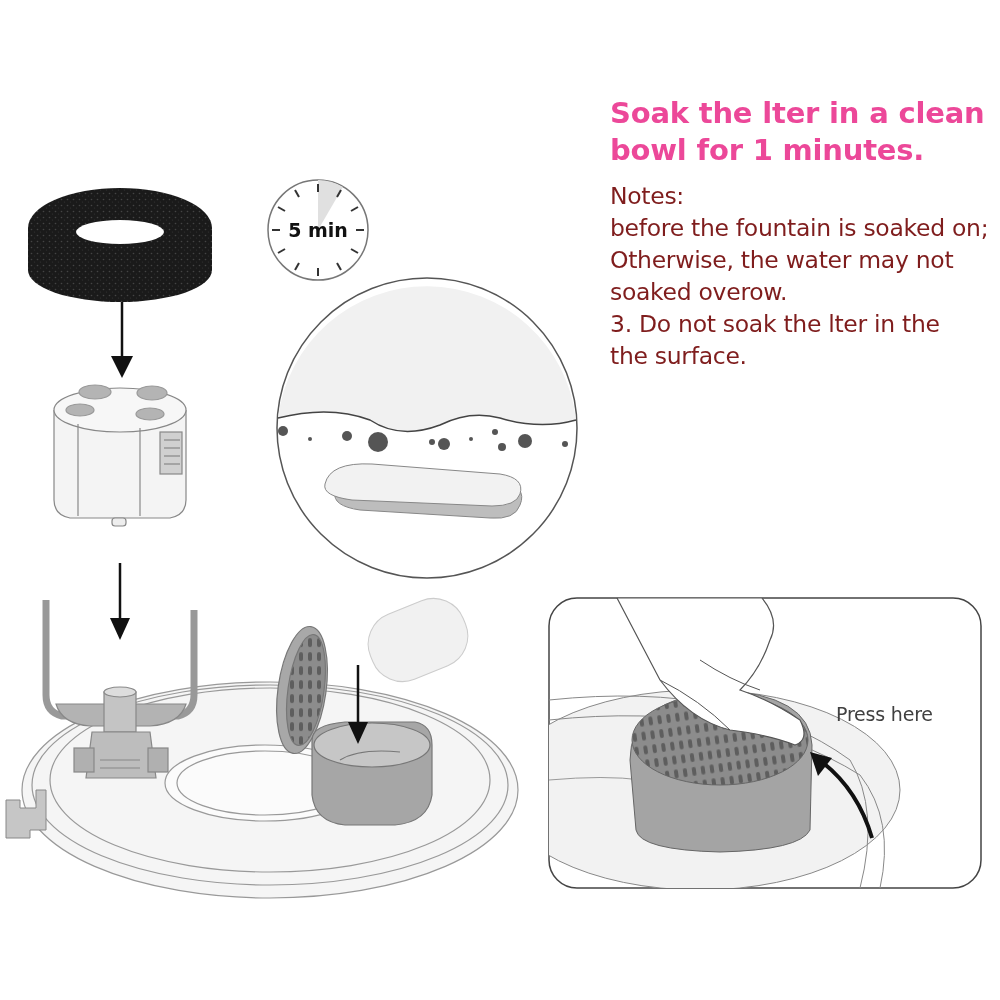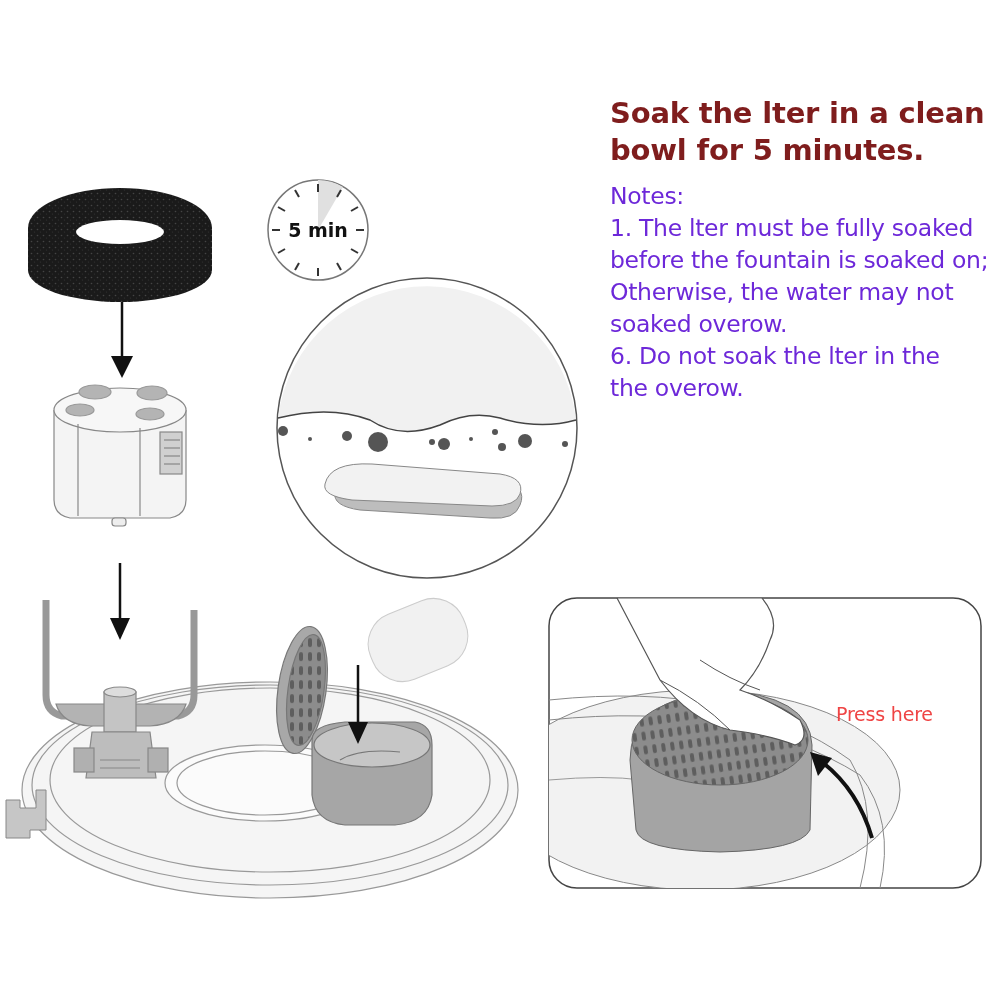--- a/index.html
+++ b/index.html
@@ -1,22 +1,22 @@
 <!DOCTYPE html>
 <html><head>
 <meta charset="utf-8">
 <style>
   html, body { margin:0; padding:0; background:#ffffff; }
   body { width:1000px; height:1000px; position:relative; overflow:hidden; font-family:"DejaVu Sans", sans-serif; }
   .abs { position:absolute; }
-  .heading { left:610px; top:95px; width:390px; color:#7f1d1d; font-weight:bold; font-size:29px; line-height:37px; letter-spacing:-0.2px; }
-  .notes { left:610px; top:180px; width:390px; color:#6d28d9; font-size:23.5px; line-height:32px; letter-spacing:-0.3px; }
+  .heading { left:610px; top:95px; width:390px; color:#ec4899; font-weight:bold; font-size:29px; line-height:37px; letter-spacing:-0.2px; }
+  .notes { left:610px; top:180px; width:390px; color:#7f1d1d; font-size:23.5px; line-height:32px; letter-spacing:-0.3px; }
   .notes div { white-space:nowrap; }
   .timer-label { font-weight:bold; font-size:19px; fill:#111; font-family:"DejaVu Sans", sans-serif; }
-  .press-label { left:836px; top:703px; font-size:19px; color:#ef4444; letter-spacing:-0.2px; }
+  .press-label { left:836px; top:703px; font-size:19px; color:#404040; letter-spacing:-0.2px; }
   svg { position:absolute; left:0; top:0; }
 </style>
 </head>
 <body>
 
 <svg width="1000" height="1000" viewBox="0 0 1000 1000">
   <defs>
     <pattern id="foam" width="6" height="6" patternUnits="userSpaceOnUse">
       <rect width="6" height="6" fill="#1a1a1a"></rect>
       <circle cx="1.5" cy="1.5" r="0.8" fill="#444"></circle>
@@ -169,26 +169,25 @@
     <path d="M810,752 L832,758 L818,776 z" fill="#111"></path>
   </g>
 </svg>
 
 <svg width="1000" height="1000" viewBox="0 0 1000 1000" style="pointer-events:none">
   <text x="318" y="237" text-anchor="middle" class="timer-label">5 min</text>
 </svg>
 
 <div class="abs heading">
   <div>Soak the lter in a clean</div>
-  <div>bowl for 5 minutes.</div>
+  <div>bowl for 1 minutes.</div>
 </div>
 
 <div class="abs notes">
   <div>Notes:</div>
-  <div>1. The lter must be fully soaked</div>
   <div>before the fountain is soaked on;</div>
   <div>Otherwise, the water may not</div>
   <div>soaked overow.</div>
-  <div>6. Do not soak the lter in the</div>
-  <div>the overow.</div>
+  <div>3. Do not soak the lter in the</div>
+  <div>the surface.</div>
 </div>
 
 <div class="abs press-label">Press here</div>
 
 </body></html>

